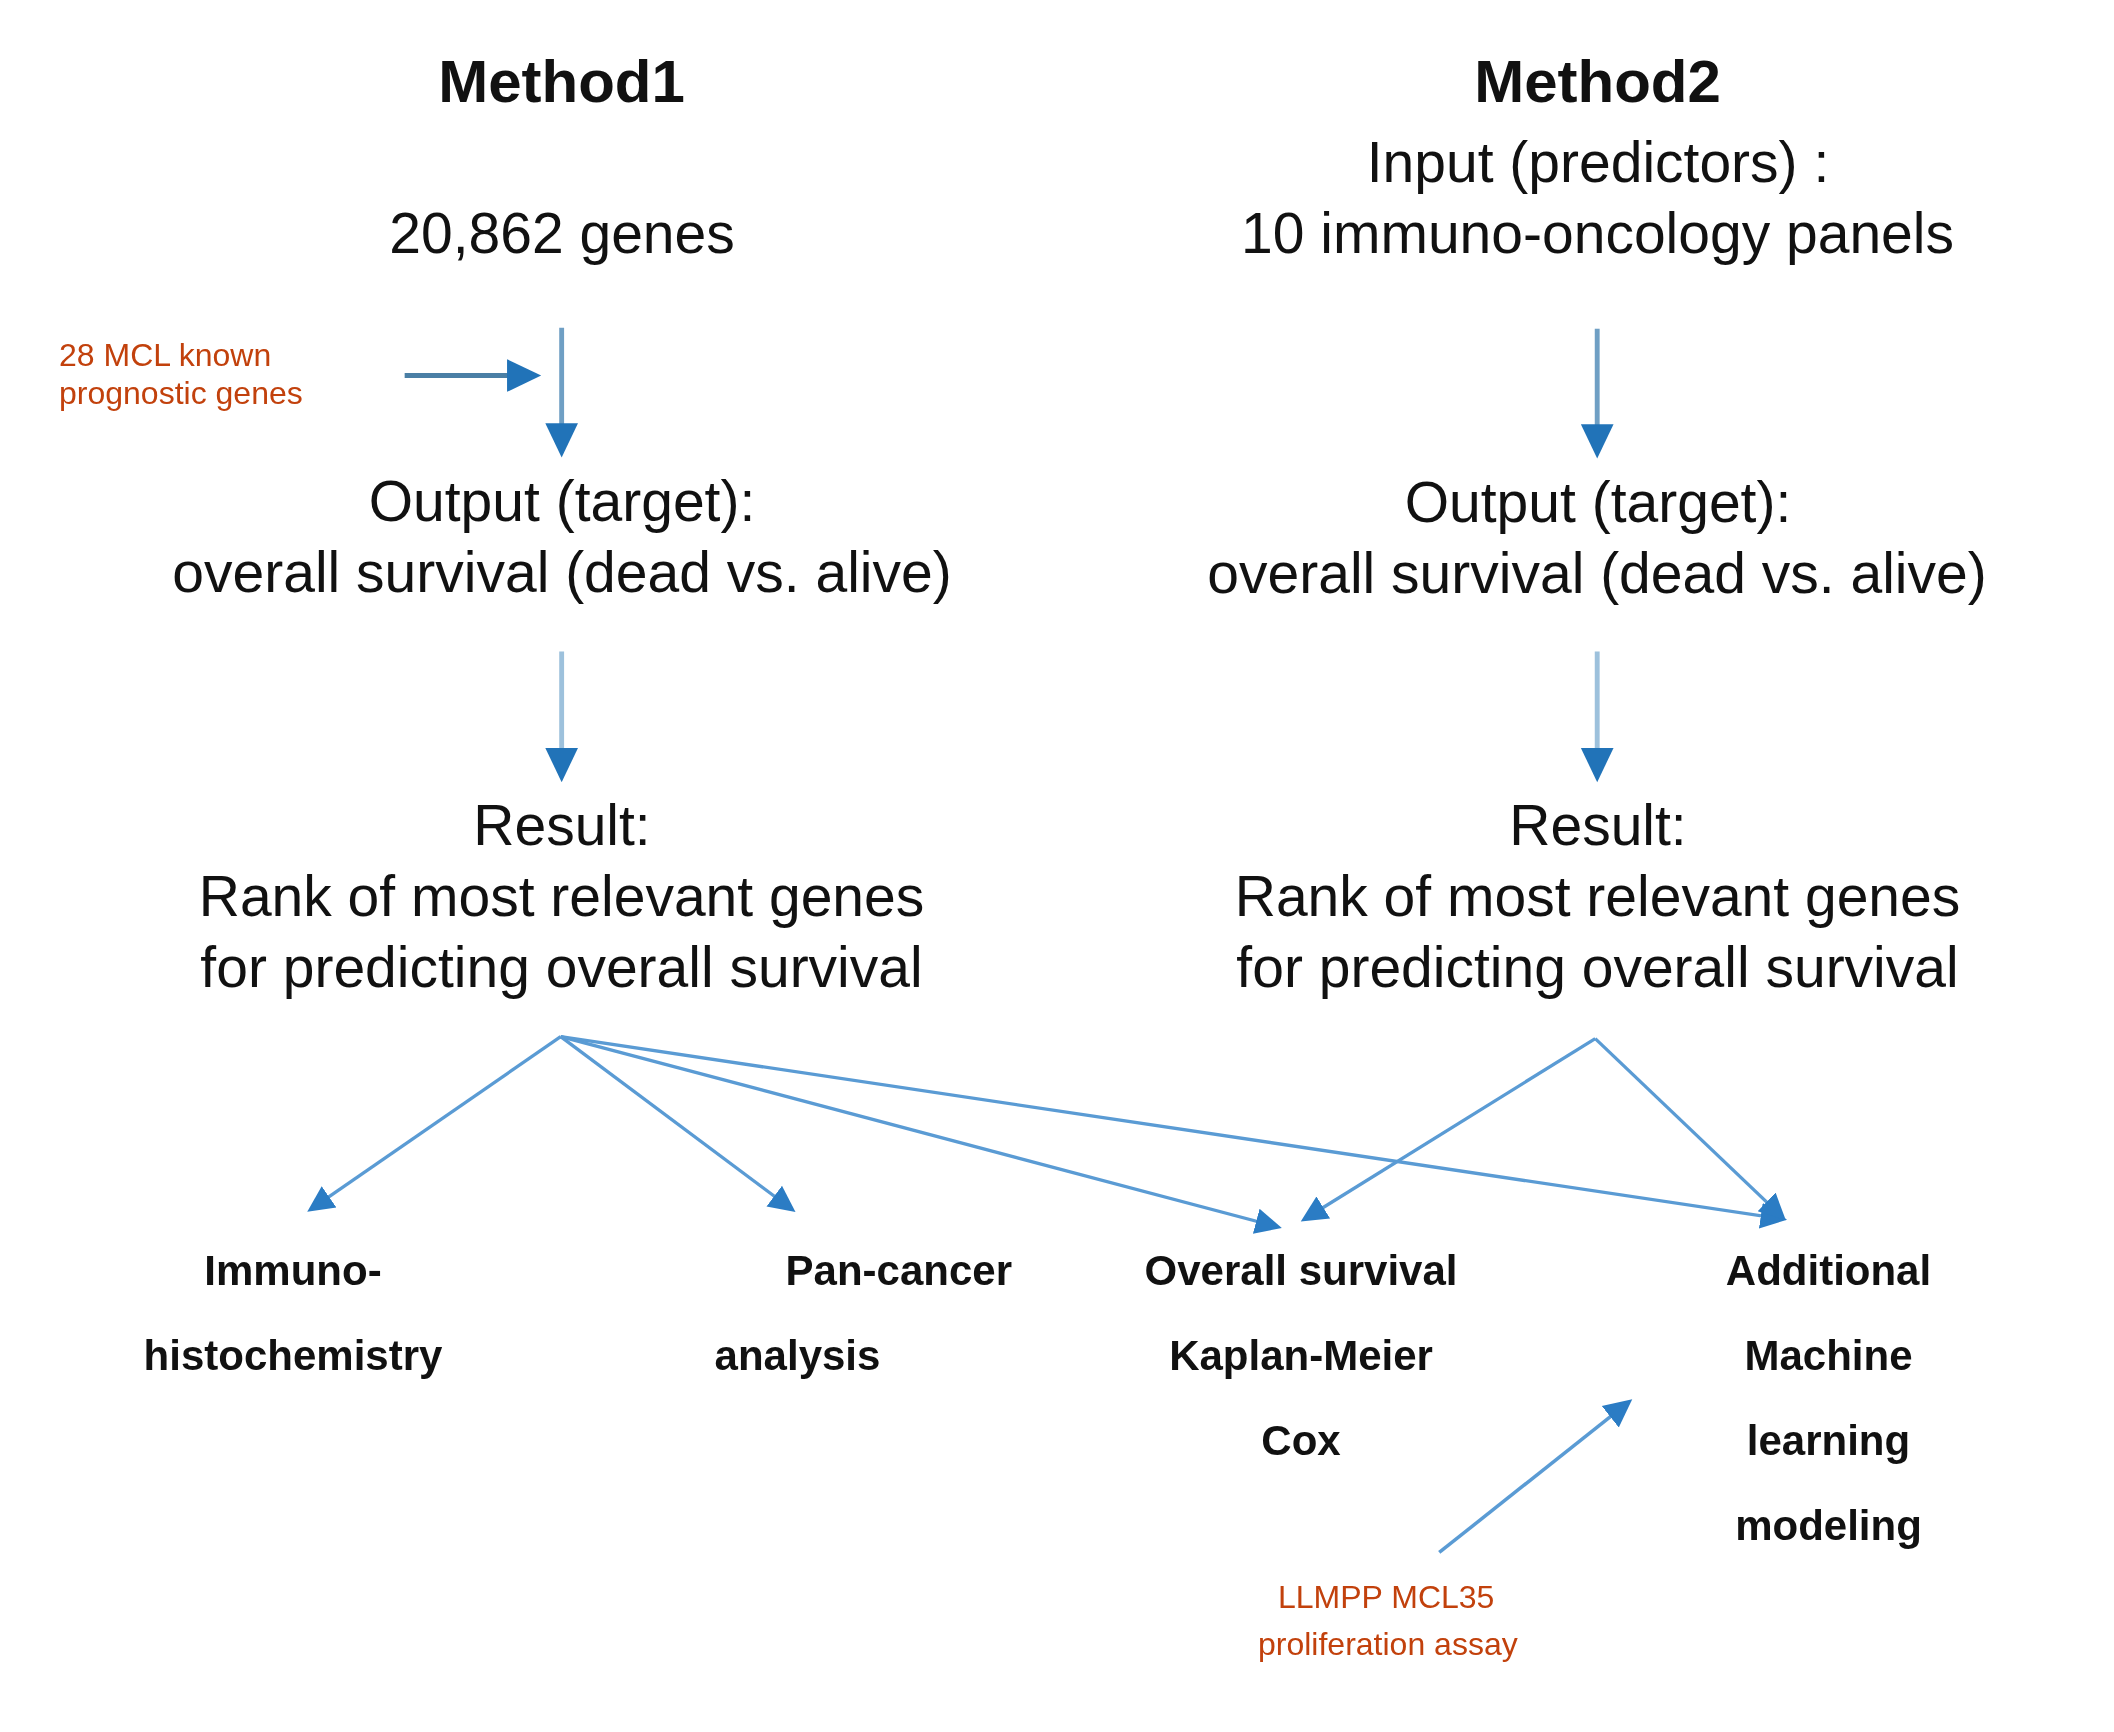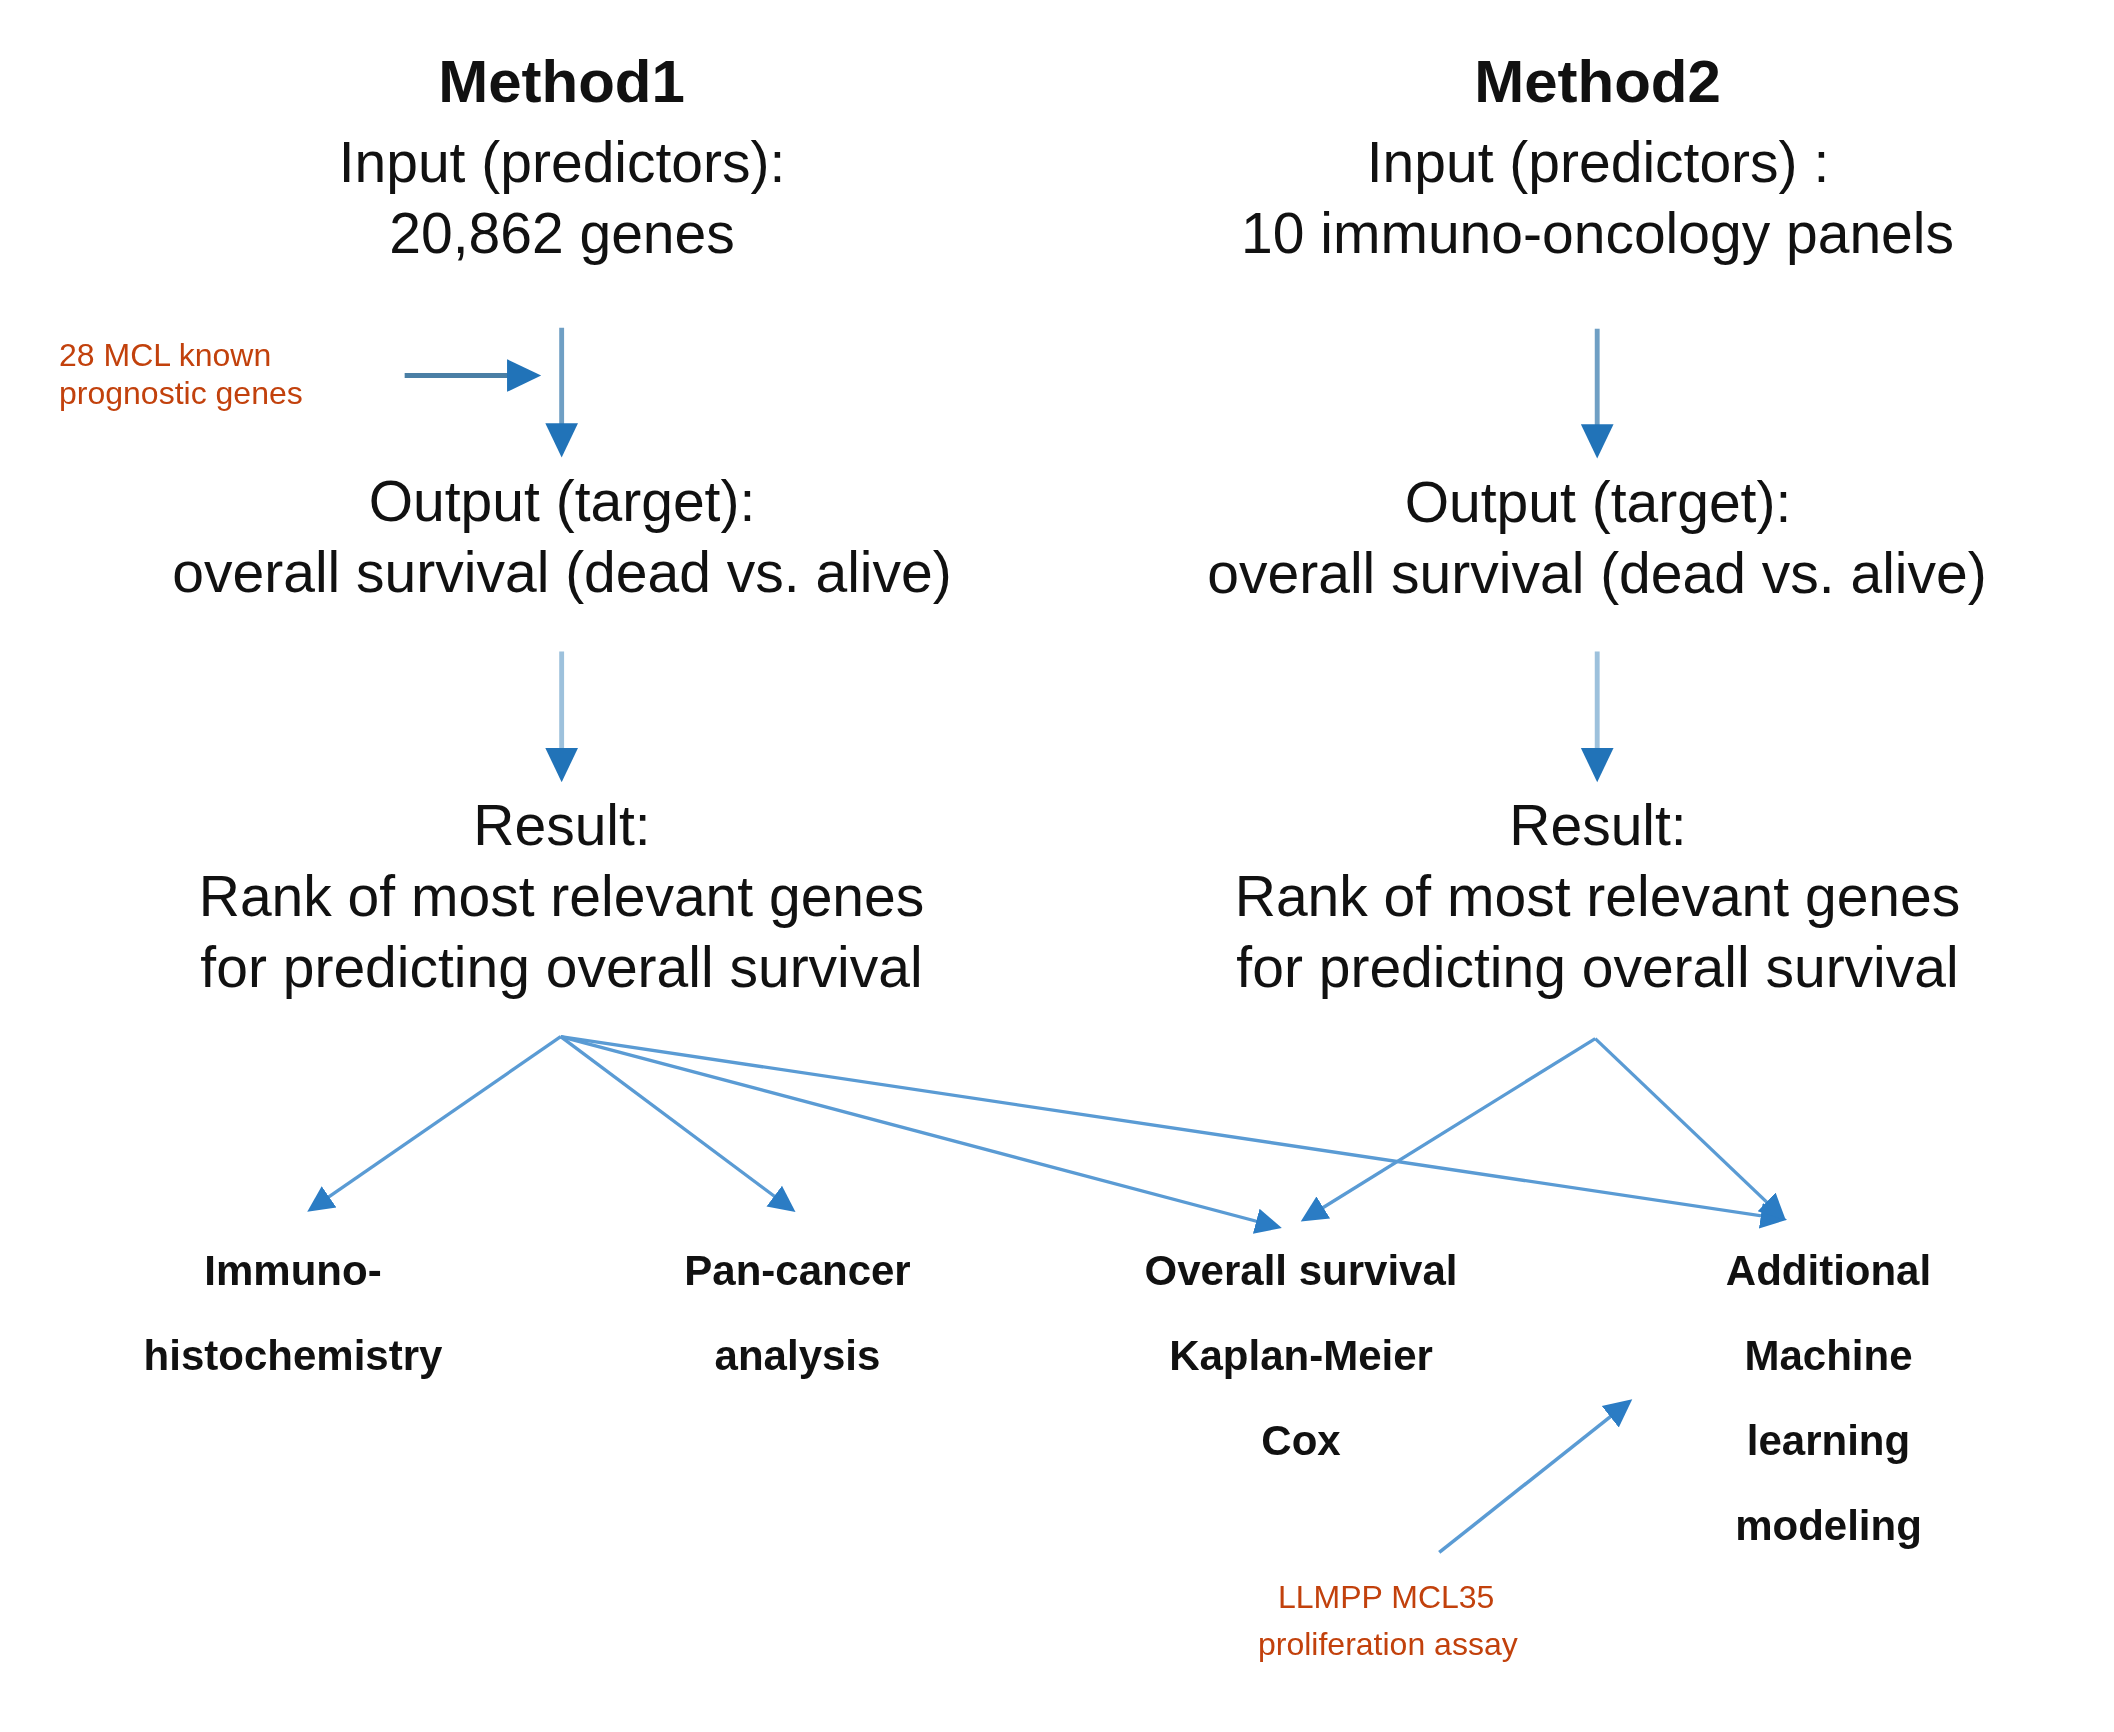--- a/index.html
+++ b/index.html
@@ -82,21 +82,20 @@
     <line x1="575" y1="1063" x2="1828" y2="1250" stroke="#5a9bd4" stroke-width="3.4" marker-end="url(#ah)"></line>
 
     <line x1="1636" y1="1065" x2="1338" y2="1250" stroke="#5a9bd4" stroke-width="3.4" marker-end="url(#ah)"></line>
     <line x1="1636" y1="1065" x2="1828" y2="1248" stroke="#5a9bd4" stroke-width="3.4" marker-end="url(#ah)"></line>
 
     <line x1="1476" y1="1592" x2="1670" y2="1438" stroke="#5a9bd4" stroke-width="3.6" marker-end="url(#ah)"></line>
   </svg>
 
   <div class="node method-title" style="left:312px; top:47px; width:499px;">Method1</div>
 
-  <div class="node big" style="left:244px; top:129px; width:636px;">Input (predictors):</div>
 
   <div class="node big" style="left:244px; top:200px; width:636px;">20,862 genes</div>
 
   <div class="node big" style="left:244px; top:468px; width:636px;">Output (target):</div>
 
   <div class="node big" style="left:127px; top:539px; width:870px;">overall survival (dead vs. alive)</div>
 
   <div class="node big" style="left:244px; top:792px; width:636px;">Result:</div>
 
   <div class="node big" style="left:117px; top:863px; width:889px;">Rank of most relevant genes</div>
@@ -121,21 +120,21 @@
 
   <div class="node small-note" style="left:59px; top:332px; width:322px; text-align:left;">28 MCL known</div>
   <div class="node small-note" style="left:59px; top:370px; width:322px; text-align:left;">prognostic genes</div>
 
   <div class="node small-note" style="left:1278px; top:1574px; width:410px; text-align:left;">LLMPP MCL35</div>
   <div class="node small-note" style="left:1258px; top:1621px; width:429px; text-align:left;">proliferation assay</div>
 
   <div class="node terminal" style="left:49px; top:1246px; width:488px;">Immuno-</div>
   <div class="node terminal" style="left:49px; top:1331px; width:488px;">histochemistry</div>
 
-  <div class="node terminal" style="left:583px; top:1246px; width:429px;">Pan-cancer</div>
+  <div class="node terminal" style="left:583px; top:1246px; width:429px;text-align:right;">Pan-cancer</div>
   <div class="node terminal" style="left:583px; top:1331px; width:429px;">analysis</div>
 
   <div class="node terminal" style="left:1057px; top:1246px; width:488px;">Overall survival</div>
   <div class="node terminal" style="left:1057px; top:1331px; width:488px;">Kaplan-Meier</div>
   <div class="node terminal" style="left:1057px; top:1416px; width:488px;">Cox</div>
 
   <div class="node terminal" style="left:1619px; top:1246px; width:419px;">Additional</div>
   <div class="node terminal" style="left:1619px; top:1331px; width:419px;text-align:center;">Machine</div>
   <div class="node terminal" style="left:1619px; top:1416px; width:419px;">learning</div>
   <div class="node terminal" style="left:1619px; top:1501px; width:419px;">modeling</div>

